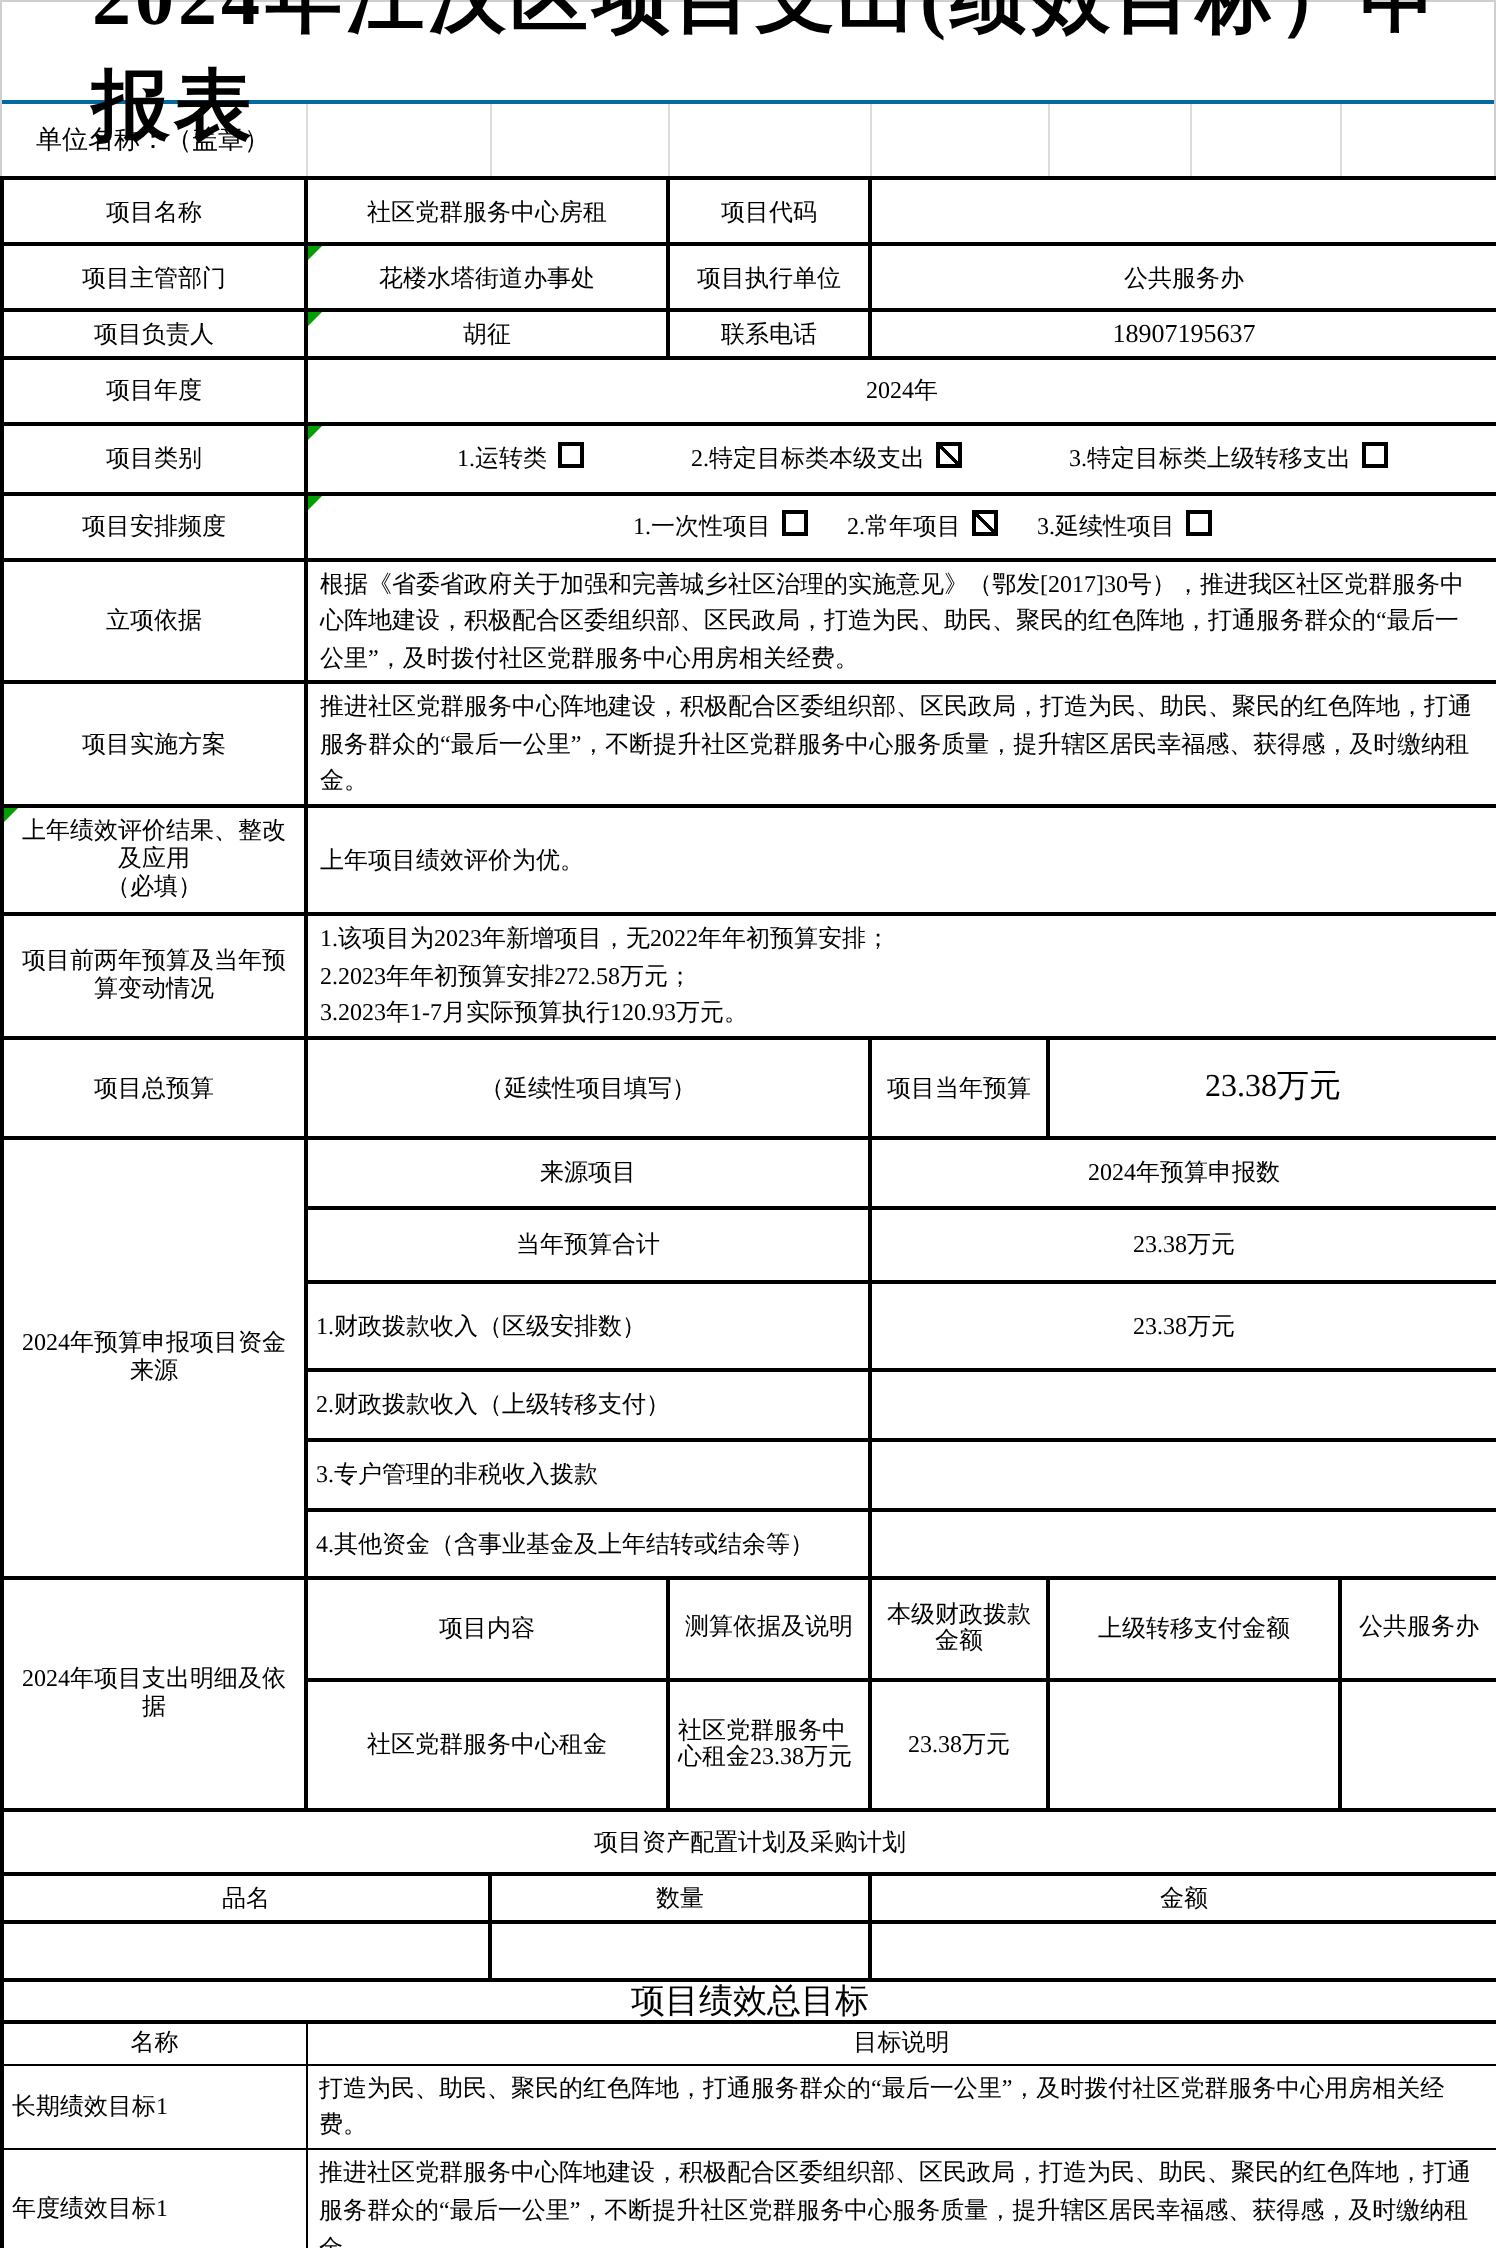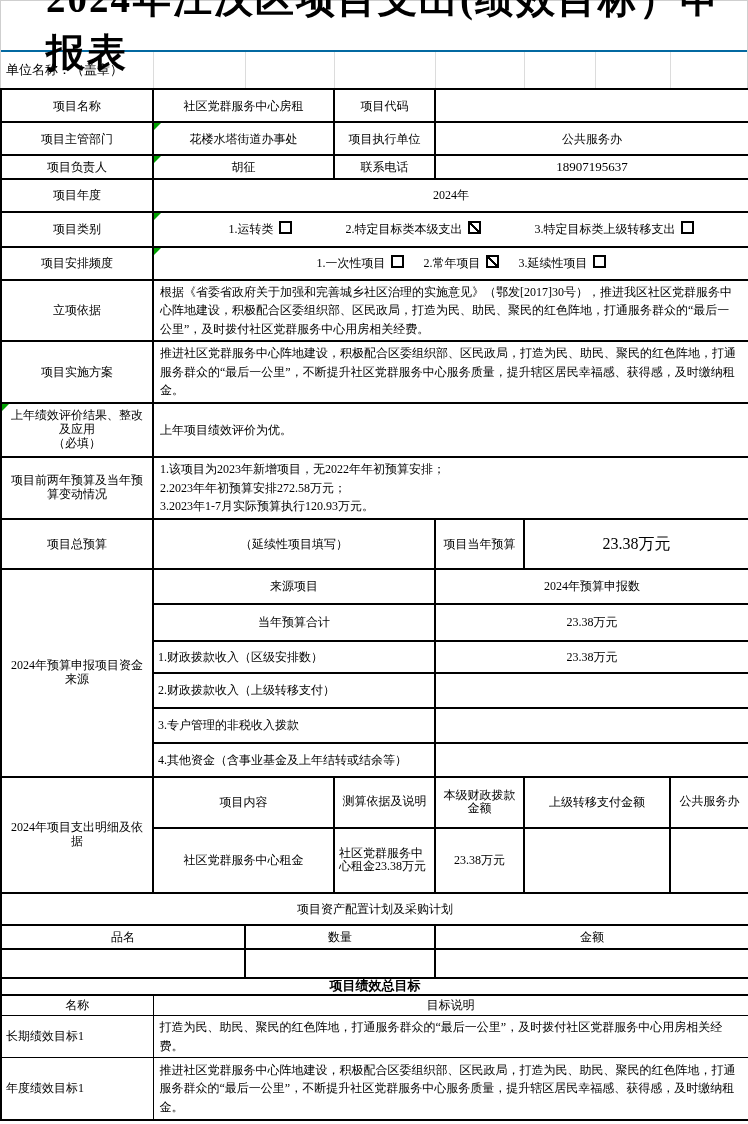--- a/index.html
+++ b/index.html
@@ -4,41 +4,41 @@
 <style>
   html,body{margin:0;padding:0;background:#ffffff;}
   body{width:748px;color:#000;font-family:"Liberation Serif","DejaVu Serif",serif;}
   .sheet{width:748px;}
 
   
   .head{border:1px solid #cfcfcf;border-bottom:none;}
   .title-block{height:49px;display:flex;align-items:center;justify-content:center;
     font-weight:bold;font-size:39px;letter-spacing:2px;border-bottom:2px solid #0369a1;padding-left:45px;}
   .unit-row{height:36px;position:relative;display:flex;align-items:center;
-    font-size:13px;padding-left:5px;
+    font-size:13px;padding-left:17px;
     background:
       linear-gradient(#dcdcdc,#dcdcdc) 152px 0/1px 100% no-repeat,
       linear-gradient(#dcdcdc,#dcdcdc) 244px 0/1px 100% no-repeat,
       linear-gradient(#dcdcdc,#dcdcdc) 333px 0/1px 100% no-repeat,
       linear-gradient(#dcdcdc,#dcdcdc) 434px 0/1px 100% no-repeat,
       linear-gradient(#dcdcdc,#dcdcdc) 523px 0/1px 100% no-repeat,
       linear-gradient(#dcdcdc,#dcdcdc) 594px 0/1px 100% no-repeat,
       linear-gradient(#dcdcdc,#dcdcdc) 669px 0/1px 100% no-repeat;}
 
   
   table{border-collapse:collapse;table-layout:fixed;width:748px;border:2px solid #000;}
   td{border:2px solid #000;font-size:12px;text-align:center;vertical-align:middle;
      padding:1px 4px;line-height:1.5;word-break:break-all;overflow:hidden;}
   td.left{text-align:left;}
   td.para{text-align:left;padding:2px 8px 2px 6px;line-height:1.55;}
   td.thin{border-top-width:1px;border-bottom-width:1px;}
   td.thinv{border-left-width:1px;border-right-width:1px;}
   .big{font-size:16px;}
   .fs13{font-size:13px;}
-  .boldtxt{font-weight:bold;font-size:13px;}
+  .boldtxt{font-weight:normal;font-size:17px;}
   .tight{line-height:1.15;padding:0 4px;}
   .rel{position:relative;}
 
   
   .flag{position:absolute;top:0;left:0;width:0;height:0;
         border-top:7px solid #00A000;border-right:7px solid transparent;}
 
   
   .opts{display:flex;justify-content:center;align-items:center;}
   .opts.wide{gap:34px;}
@@ -157,21 +157,21 @@
 
     <tr style="height:35px">
       <td rowspan="6" class="tight">2024年预算申报项目资金来源</td>
       <td colspan="3">来源项目</td>
       <td colspan="4">2024年预算申报数</td>
     </tr>
     <tr style="height:37px">
       <td colspan="3">当年预算合计</td>
       <td colspan="4">23.38万元</td>
     </tr>
-    <tr style="height:32px">
+    <tr style="height:44px">
       <td colspan="3" class="left">1.财政拨款收入（区级安排数）</td>
       <td colspan="4">23.38万元</td>
     </tr>
     <tr style="height:35px">
       <td colspan="3" class="left">2.财政拨款收入（上级转移支付）</td>
       <td colspan="4"></td>
     </tr>
     <tr style="height:35px">
       <td colspan="3" class="left">3.专户管理的非税收入拨款</td>
       <td colspan="4"></td>

